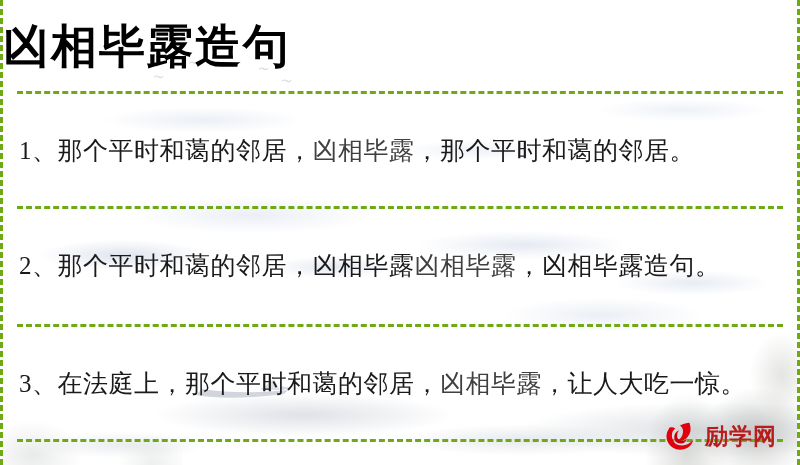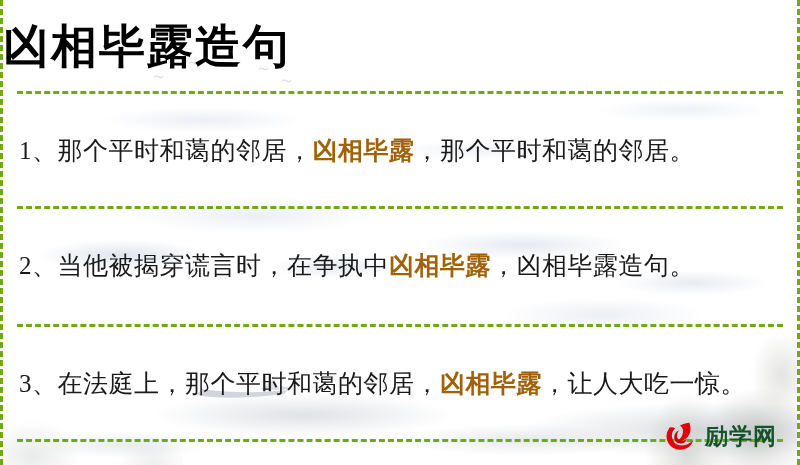--- a/index.html
+++ b/index.html
@@ -117,40 +117,40 @@
     z-index: 2;
     font-family: "Liberation Serif", "DejaVu Serif", serif;
     font-size: 25px;
     color: #1a1a1a;
     line-height: 1.5;
     padding: 13px 16px 12px 16px;
     letter-spacing: 0.5px;
   }
   .sentence.two-line { padding-bottom: 14px; }
   .kw {
-    color: #a16207;
-    font-weight: 700;
+    color: #404040;
+    font-weight: 400;
   }
 
   
   #logo {
     position: absolute;
     right: 20px;
     bottom: 10px;
     z-index: 3;
     display: flex;
     align-items: center;
     gap: 6px;
   }
   #logo .mark { width: 38px; height: 38px; display: block; }
   #logo .brand {
     font-family: "Liberation Sans", "DejaVu Sans", sans-serif;
     font-size: 23px;
     font-weight: 700;
-    color: #14532d;
+    color: #b91c1c;
     letter-spacing: 1px;
   }
 </style>
 </head>
 <body>
 
 <div id="page">
 
   <div class="wm wm-clouds-top"></div>
   <div class="wm wm-clouds"></div>
@@ -173,21 +173,21 @@
 
   <div class="sep"></div>
 
   <p class="sentence">
     <span>1、</span><span>那个平时和蔼的邻居，</span><span class="kw">凶相毕露</span><span>，那个平时和蔼的邻居。</span>
   </p>
 
   <div class="sep"></div>
 
   <p class="sentence two-line">
-    <span>2、</span><span>当他被揭穿谎言时，在争执中</span><span class="kw">凶相毕露</span><span>，凶相毕露造句。</span>
+    <span>2、</span><span>那个平时和蔼的邻居，凶相毕露</span><span class="kw">凶相毕露</span><span>，凶相毕露造句。</span>
   </p>
 
   <div class="sep"></div>
 
   <p class="sentence">
     <span>3、</span><span>在法庭上，那个平时和蔼的邻居，</span><span class="kw">凶相毕露</span><span>，让人大吃一惊。</span>
   </p>
 
   <div class="sep"></div>
 

